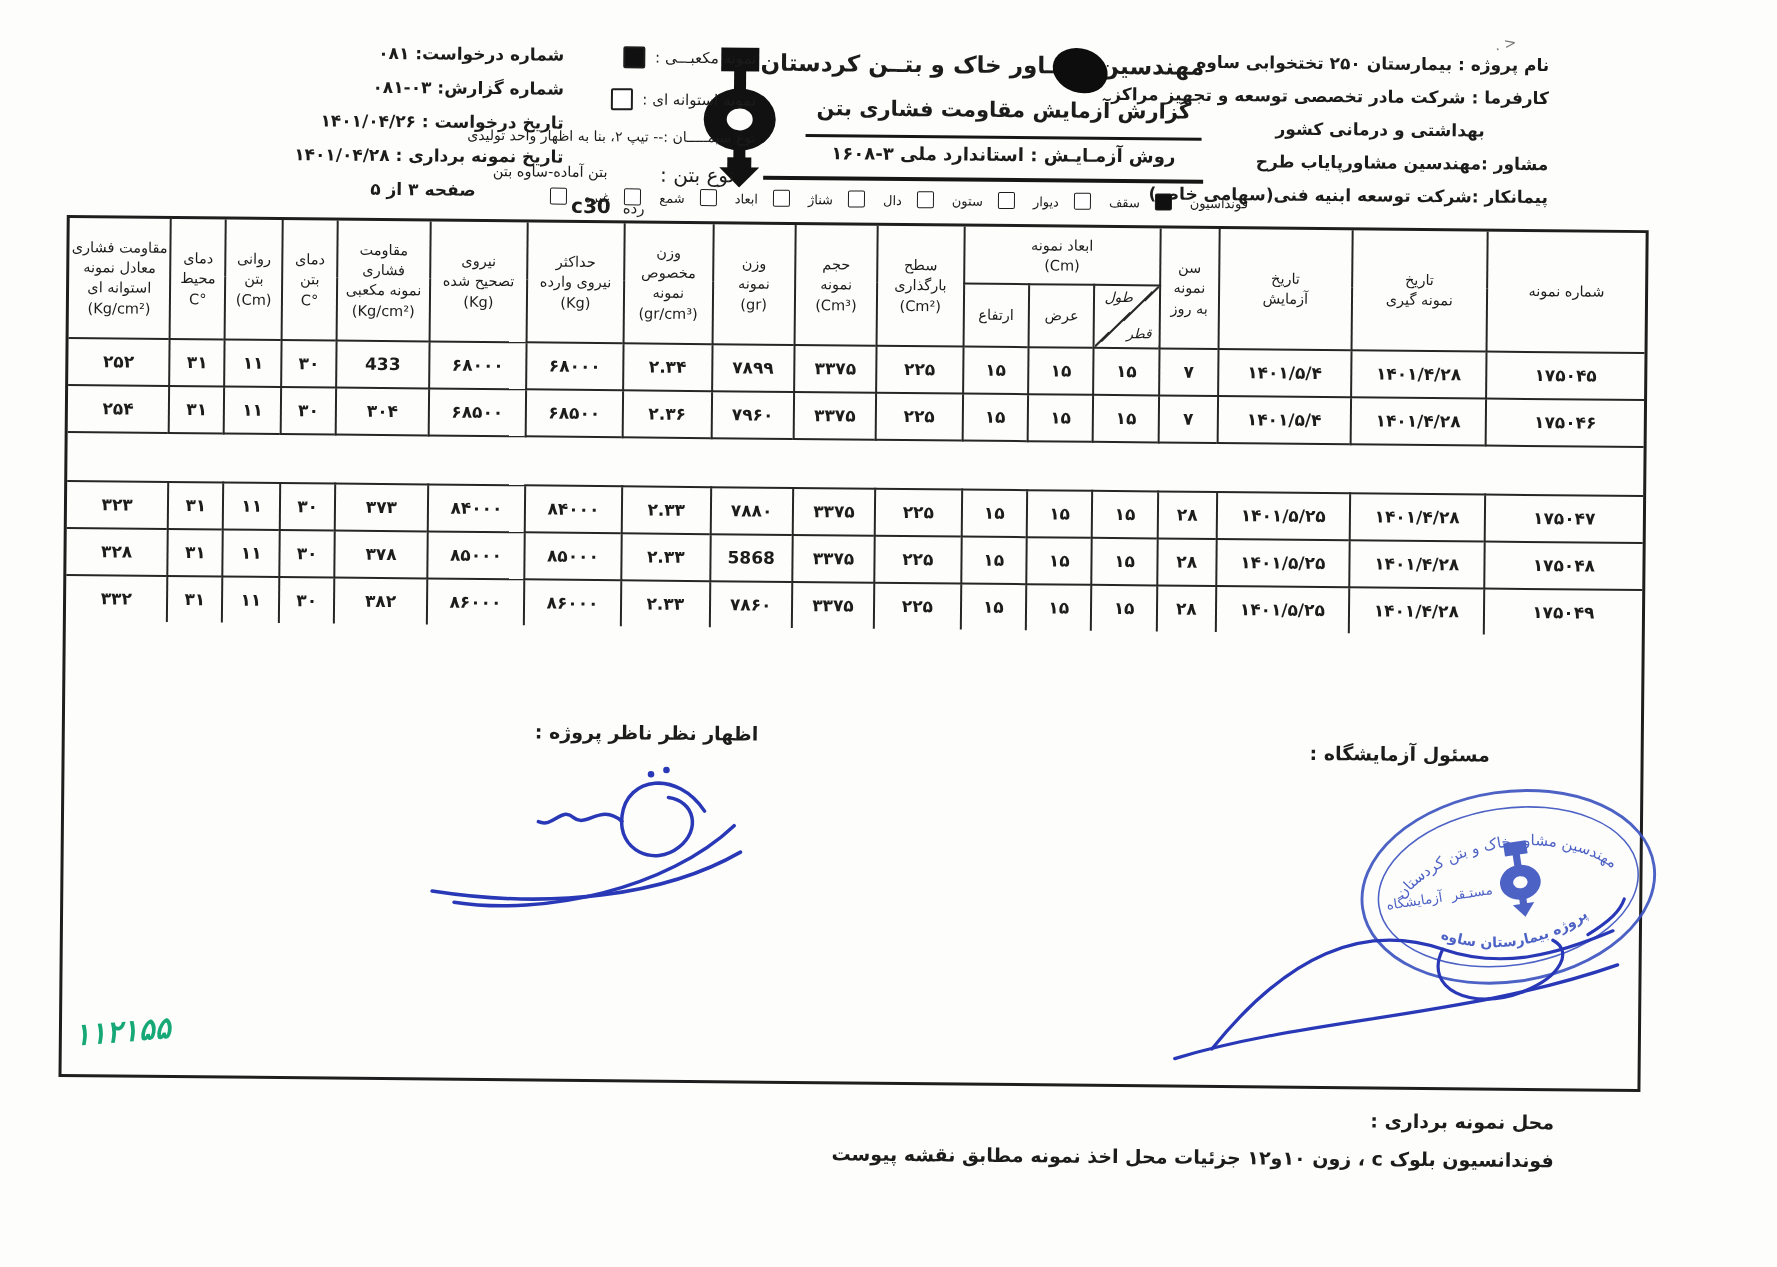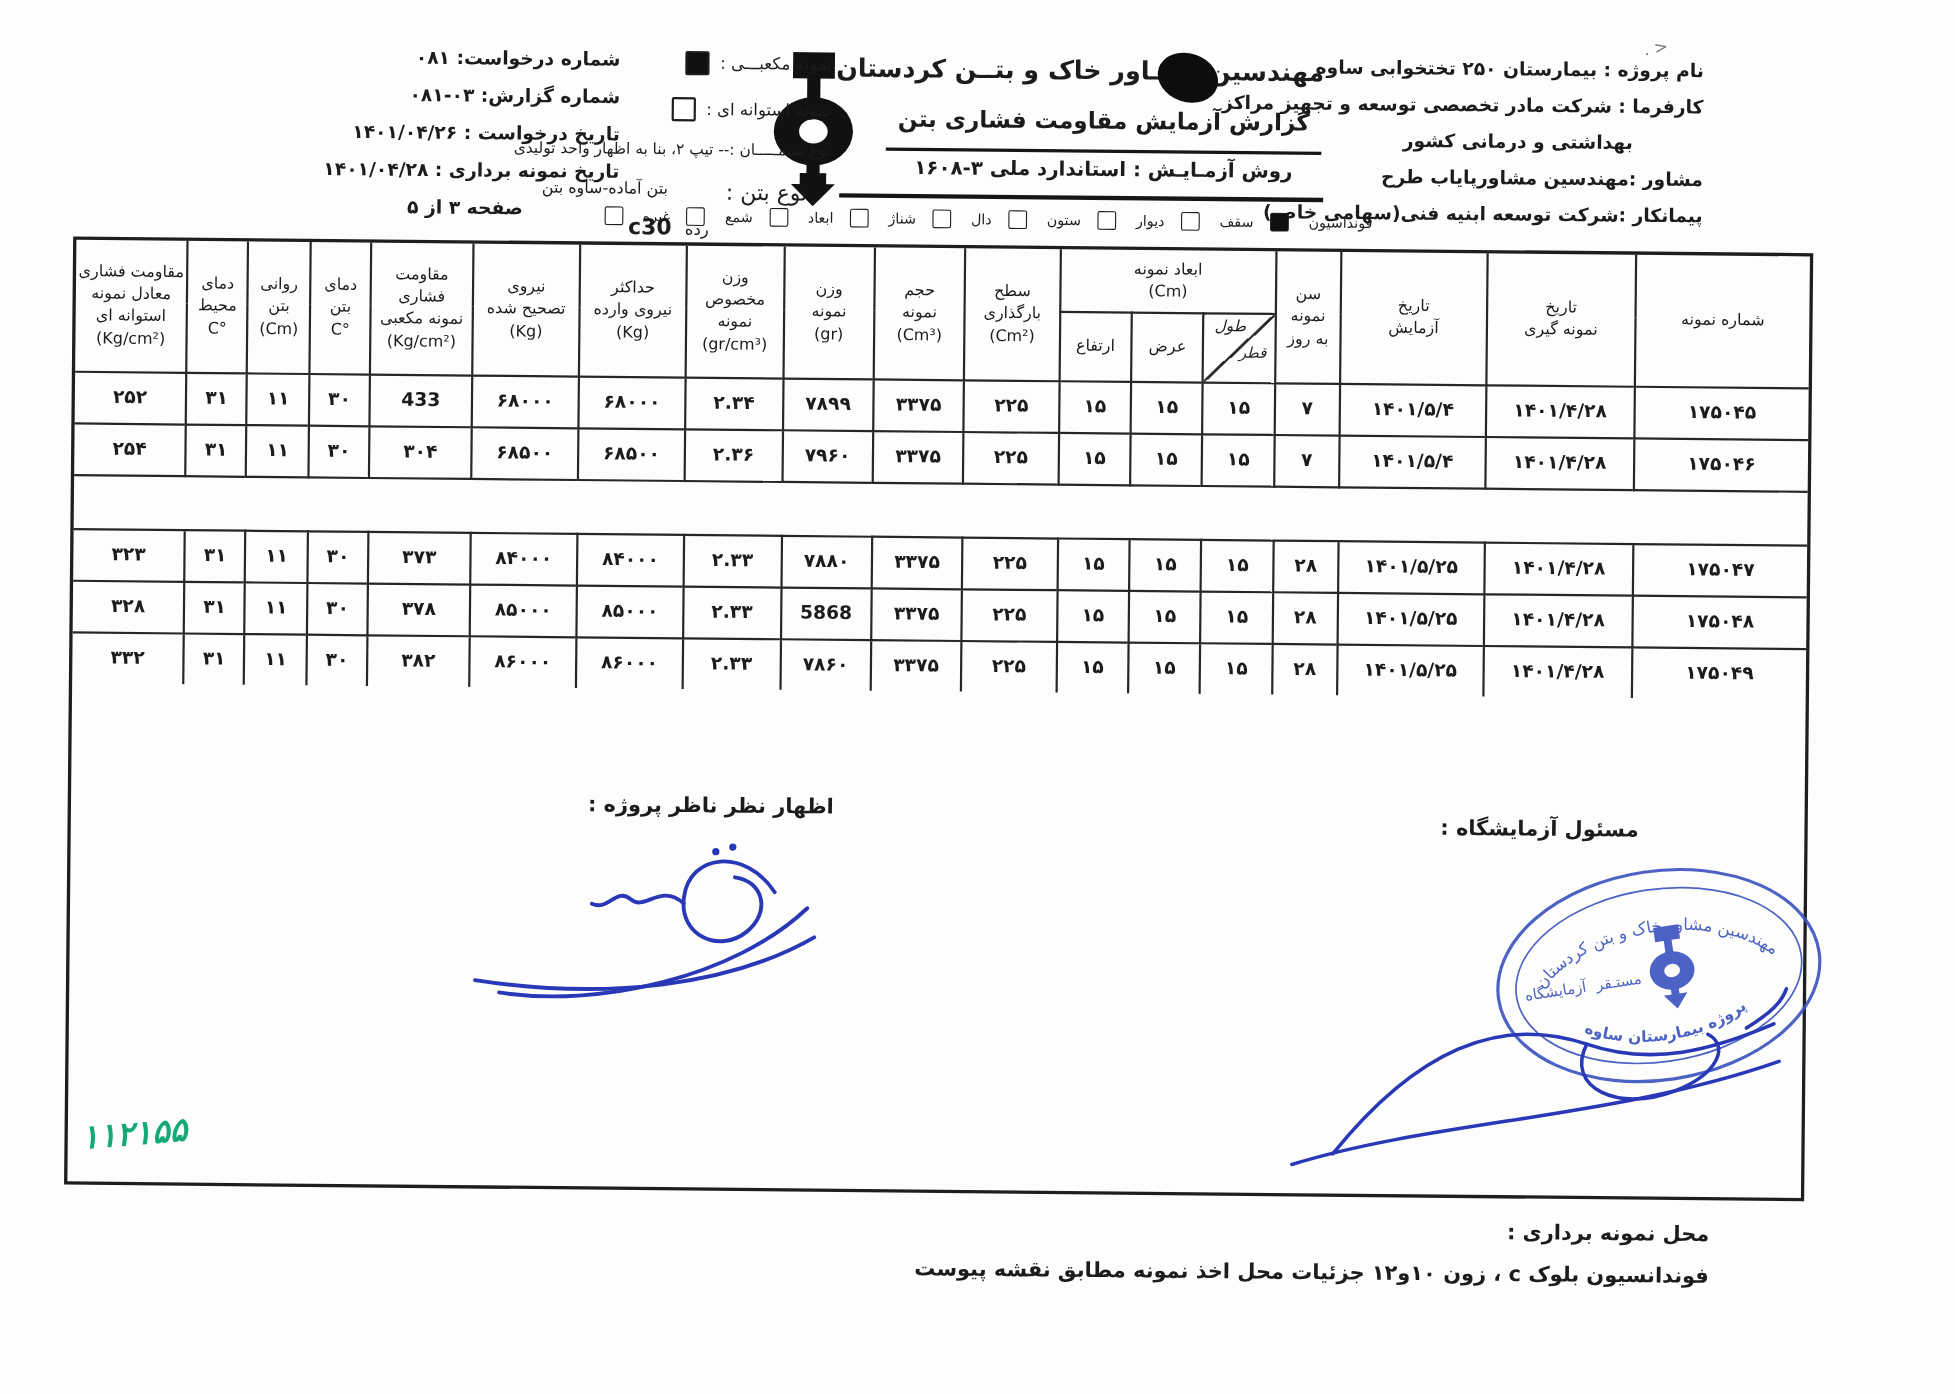--- a/index.html
+++ b/index.html
@@ -54,21 +54,21 @@
   tr.hrow-a th { height:56px; }
   tr.hrow-b th { height:50px; }
   tr.gap-row td { height:47px; border-left:none; border-right:none; }
   .diag-cell { position:relative;
     background:linear-gradient(to bottom right,
       transparent calc(50% - 1.2px), #262626 calc(50% - 1.2px),
       #262626 calc(50% + 1.2px), transparent calc(50% + 1.2px));
     font-style:italic;
   }
   .diag-cell .t-top { position:absolute; top:2px; left:9px; font-size:14px; }
-  .diag-cell .t-bot { position:absolute; bottom:16px; right:7px; font-size:13.5px;margin-top:40px; }
+  .diag-cell .t-bot { position:absolute; bottom:4px; right:7px; font-size:13.5px;margin-top:40px; }
 
   
   .observer-label { left:470px; top:498px; width:245px; text-align:left; font-size:19px; font-weight:bold; white-space:nowrap; position:absolute; }
   .lab-label { left:1245px; top:512px; width:245px; text-align:left; font-size:19px; font-weight:bold; white-space:nowrap; position:absolute; }
   .sig-1 { position:absolute; left:360px; top:535px; width:330px; height:170px; }
   .sig-2 { position:absolute; left:1095px; top:640px; width:470px; height:200px; }
   .stamp { position:absolute; left:1290px; top:548px; width:310px; height:215px; transform:rotate(-9deg); opacity:0.9; }
   .green-note { position:absolute; left:12px; top:795px; font-size:30px; font-style:italic; letter-spacing:3px;
     color:var(--green,#17a878); transform:rotate(-5deg); font-weight:bold; }
 

